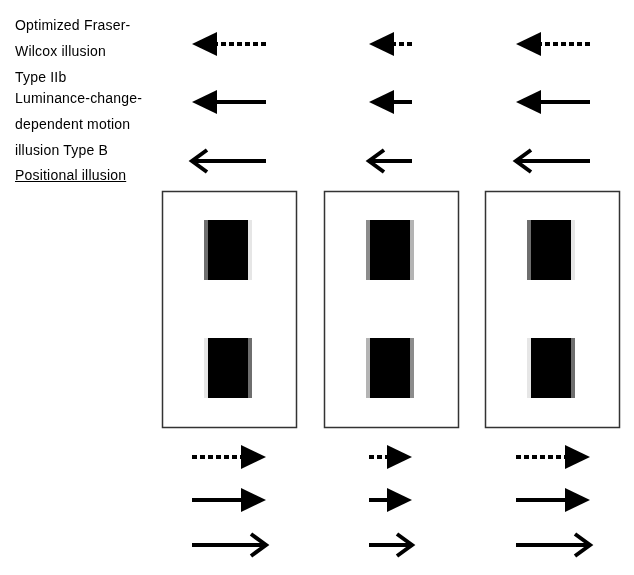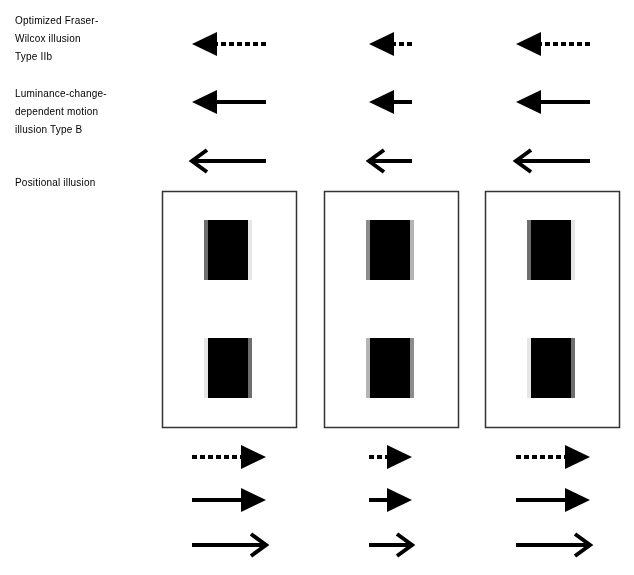--- a/index.html
+++ b/index.html
@@ -1,22 +1,22 @@
 <!DOCTYPE html>
 <html><head>
 <meta charset="utf-8">
 <style>
   html, body { margin: 0; padding: 0; background: #ffffff; }
   body { width: 634px; height: 575px; position: relative; overflow: hidden;
          font-family: "Liberation Sans", sans-serif; color: #000; }
-  .label { position: absolute; left: 15px; font-size: 10px; line-height: 18px;
+  .label { position: absolute; left: 15px; font-size: 14px; line-height: 26px;
            letter-spacing: 0.2px; white-space: pre-line; }
   #lbl-0 { top: 12px; }
   #lbl-1 { top: 85px; }
-  #lbl-2 { top: 174px; }
+  #lbl-2 { top: 162px; text-decoration: underline; }
   svg#fig { position: absolute; left: 0; top: 0; }
 </style>
 </head>
 <body>
 
 <div class="label" id="lbl-0">Optimized Fraser-
 Wilcox illusion
 Type IIb</div>
 <div class="label" id="lbl-1">Luminance-change-
 dependent motion

